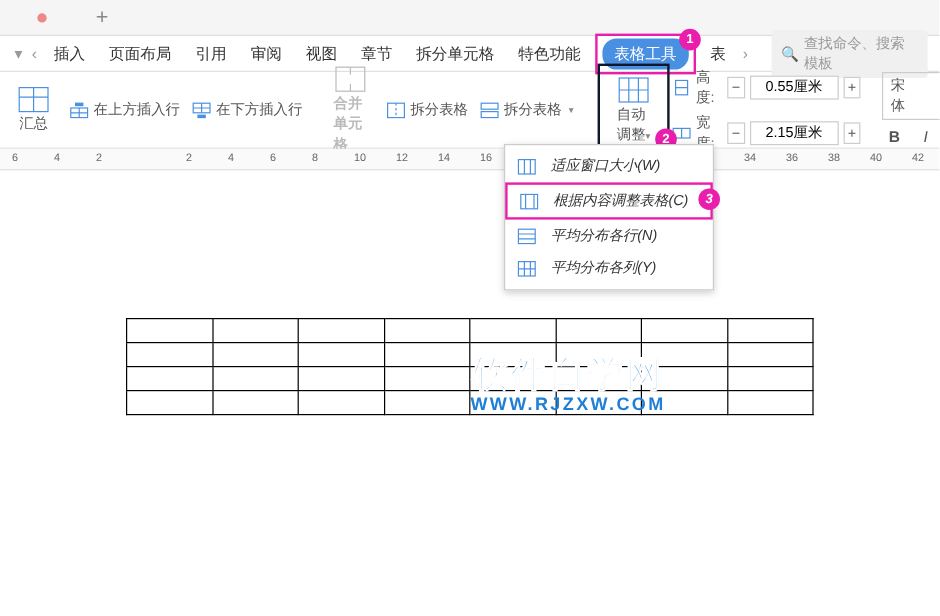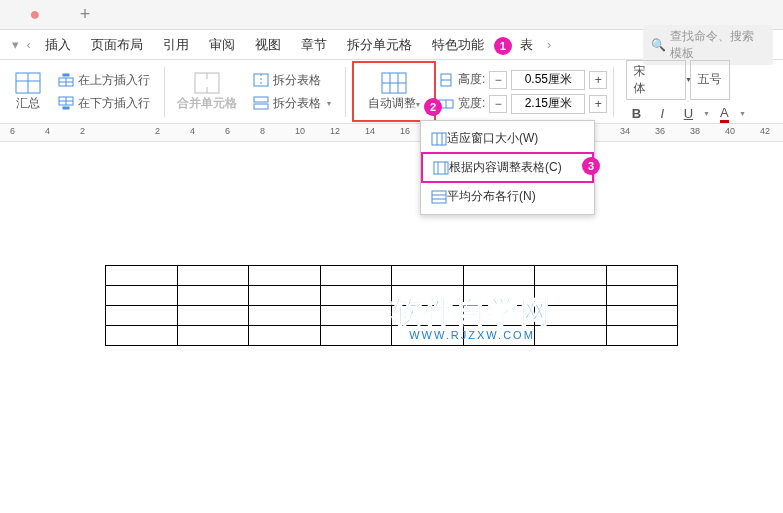--- a/index.html
+++ b/index.html
@@ -13,51 +13,51 @@
     .menu-bar { height: 30px; display: flex; align-items: center; padding: 0 10px; gap: 4px; font-size: 13px; color: #333; border-bottom: 1px solid #e0e0e0; }
     .menu-item { padding: 4px 8px; cursor: pointer; white-space: nowrap; }
     .menu-chevron { color: #999; padding: 0 2px; }
     .menu-active { background: #4a90e2; color: #fff; border-radius: 12px; padding: 4px 10px; }
     .menu-highlight-box { border: 2px solid #e91ead; position: relative; display: flex; align-items: center; padding: 2px 4px; }
     .callout { position: absolute; top: -6px; right: -6px; width: 18px; height: 18px; background: #e91ead; color: #fff; border-radius: 50%; display: flex; align-items: center; justify-content: center; font-size: 11px; font-weight: bold; }
     .search-box { margin-left: auto; display: flex; align-items: center; background: #f0f0f0; border-radius: 3px; padding: 3px 8px; color: #999; font-size: 12px; width: 130px; }
     .search-icon { margin-right: 4px; }
     
     .ribbon { height: 64px; display: flex; align-items: center; padding: 4px 8px; border-bottom: 1px solid #e0e0e0; font-size: 12px; color: #555; gap: 2px; }
-    .ribbon-group { display: flex; flex-direction: column; gap: 2px; padding: 0 4px; }
+    .ribbon-group { display: flex; flex-direction: row; gap: 2px; padding: 0 4px; }
     .ribbon-btn-v { display: flex; flex-direction: column; align-items: center; padding: 2px 6px; cursor: pointer; }
     .ribbon-btn-h { display: flex; align-items: center; gap: 4px; padding: 2px 4px; cursor: pointer; white-space: nowrap; }
     .ribbon-sep { width: 1px; height: 50px; background: #ddd; margin: 0 4px; }
     .ribbon-icon { width: 16px; height: 14px; display: inline-flex; }
     .ribbon-icon-lg { width: 28px; height: 24px; display: inline-flex; }
-    .ribbon-highlight { border: 2px solid #ef4444; position: relative; padding: 6px 8px; display: flex; flex-direction: column; align-items: center; }
+    .ribbon-highlight { border: 2px solid #0f172a; position: relative; padding: 6px 8px; display: flex; flex-direction: column; align-items: center; }
     .dim-group { display: flex; flex-direction: column; gap: 4px; align-items: center; }
     .dim-row { display: flex; align-items: center; gap: 4px; }
     .dim-input { width: 74px; height: 20px; border: 1px solid #ccc; font-size: 12px; padding: 0 4px; text-align: center; }
     .dim-btn { width: 18px; height: 18px; border: 1px solid #ccc; background: #fff; display: flex; align-items: center; justify-content: center; font-size: 12px; cursor: pointer; }
     .font-right { display: flex; flex-direction: column; gap: 4px; margin-left: 6px; }
     .font-sel { border: 1px solid #ccc; padding: 2px 6px; font-size: 12px; display: flex; align-items: center; justify-content: space-between; gap: 41px; }
     .font-fmt { display: flex; gap: 6px; align-items: center; }
     .fmt-btn { width: 20px; height: 20px; display: flex; align-items: center; justify-content: center; cursor: pointer; font-size: 13px; }
     
     .ruler { height: 18px; background: #fafafa; border-bottom: 1px solid #e0e0e0; position: relative; font-size: 9px; color: #666; overflow: hidden; }
     .ruler-mark { position: absolute; top: 2px; }
     
     .dropdown-menu { position: absolute; left: 420px; top: 120px; width: 175px; background: #fff; border: 1px solid #ccc; box-shadow: 0 2px 6px rgba(0,0,0,0.2); padding: 4px 0; z-index: 10; }
-    .dropdown-item { display: flex; align-items: center; gap: 0; padding: 5px 10px; font-size: 12px; color: #333; cursor: pointer; }
+    .dropdown-item { display: flex; align-items: center; gap: 12px; padding: 5px 10px; font-size: 12px; color: #333; cursor: pointer; font-style: italic; }
     .dropdown-item.highlighted { border: 2px solid #e91ead; position: relative; }
     .dd-icon { width: 16px; height: 14px; display: inline-flex; }
     
     .canvas { position: absolute; top: 145px; left: 0; right: 0; bottom: 0; background: #fff; padding-top: 120px; }
     .doc-table { margin: 0 105px; border-collapse: collapse; }
     .doc-table td { border: 1px solid #000; width: 75px; height: 20px; }
     
     .watermark { position: absolute; left: 392px; top: 292px; z-index: 5; pointer-events: none; text-align: center; }
     .wm-main { font-size: 30px; font-weight: bold; color: #1e7fd6; -webkit-text-stroke: 1px #fff; letter-spacing: 2px; }
-    .wm-sub { font-size: 11px; font-weight: normal; color: #1e7fd6; letter-spacing: 2px; margin-top: -4px; }
+    .wm-sub { font-size: 15px; font-weight: bold; color: #1e7fd6; letter-spacing: 2px; margin-top: -4px; }
     
     svg.tbl-ico { stroke: #4a90e2; stroke-width: 1; fill: none; }
     
     .disabled { color: #bbb; font-weight: bold; }
   </style>
 </head>
 <body>
 
 <div class="tab-bar">
   <div class="tab-btn tab-dot">●</div>
@@ -69,20 +69,21 @@
   <span class="menu-chevron">‹</span>
   <span class="menu-item">插入</span>
   <span class="menu-item">页面布局</span>
   <span class="menu-item">引用</span>
   <span class="menu-item">审阅</span>
   <span class="menu-item">视图</span>
   <span class="menu-item">章节</span>
   <span class="menu-item">拆分单元格</span>
   <span class="menu-item">特色功能</span>
   <span class="menu-highlight-box">
+    <span class="menu-active">表格工具</span>
     <span class="callout">1</span>
   </span>
   <span class="menu-item">表</span>
   <span class="menu-chevron">›</span>
   <div class="search-box">
     <span class="search-icon">🔍</span>
     <span>查找命令、搜索模板</span>
   </div>
 </div>
 
@@ -262,20 +263,31 @@
   <div class="dropdown-item">
     <span class="dd-icon">
         <svg class="tbl-ico" viewBox="0 0 16 14">
           <rect x="1" y="1" width="14" height="12"></rect>
           <line x1="1" y1="5" x2="15" y2="5"></line>
           <line x1="1" y1="9" x2="15" y2="9"></line>
         </svg>
       </span>
     <span>平均分布各行(N)</span>
   </div>
+  <div class="dropdown-item">
+    <span class="dd-icon">
+        <svg class="tbl-ico" viewBox="0 0 16 14">
+          <rect x="1" y="1" width="14" height="12"></rect>
+          <line x1="6" y1="1" x2="6" y2="13"></line>
+          <line x1="11" y1="1" x2="11" y2="13"></line>
+          <line x1="1" y1="7" x2="15" y2="7"></line>
+        </svg>
+      </span>
+    <span>平均分布各列(Y)</span>
+  </div>
 </div>
 
 <div class="canvas">
   <table class="doc-table">
     <tbody>
         <tr>
           <td></td>
           <td></td>
           <td></td>
           <td></td>

